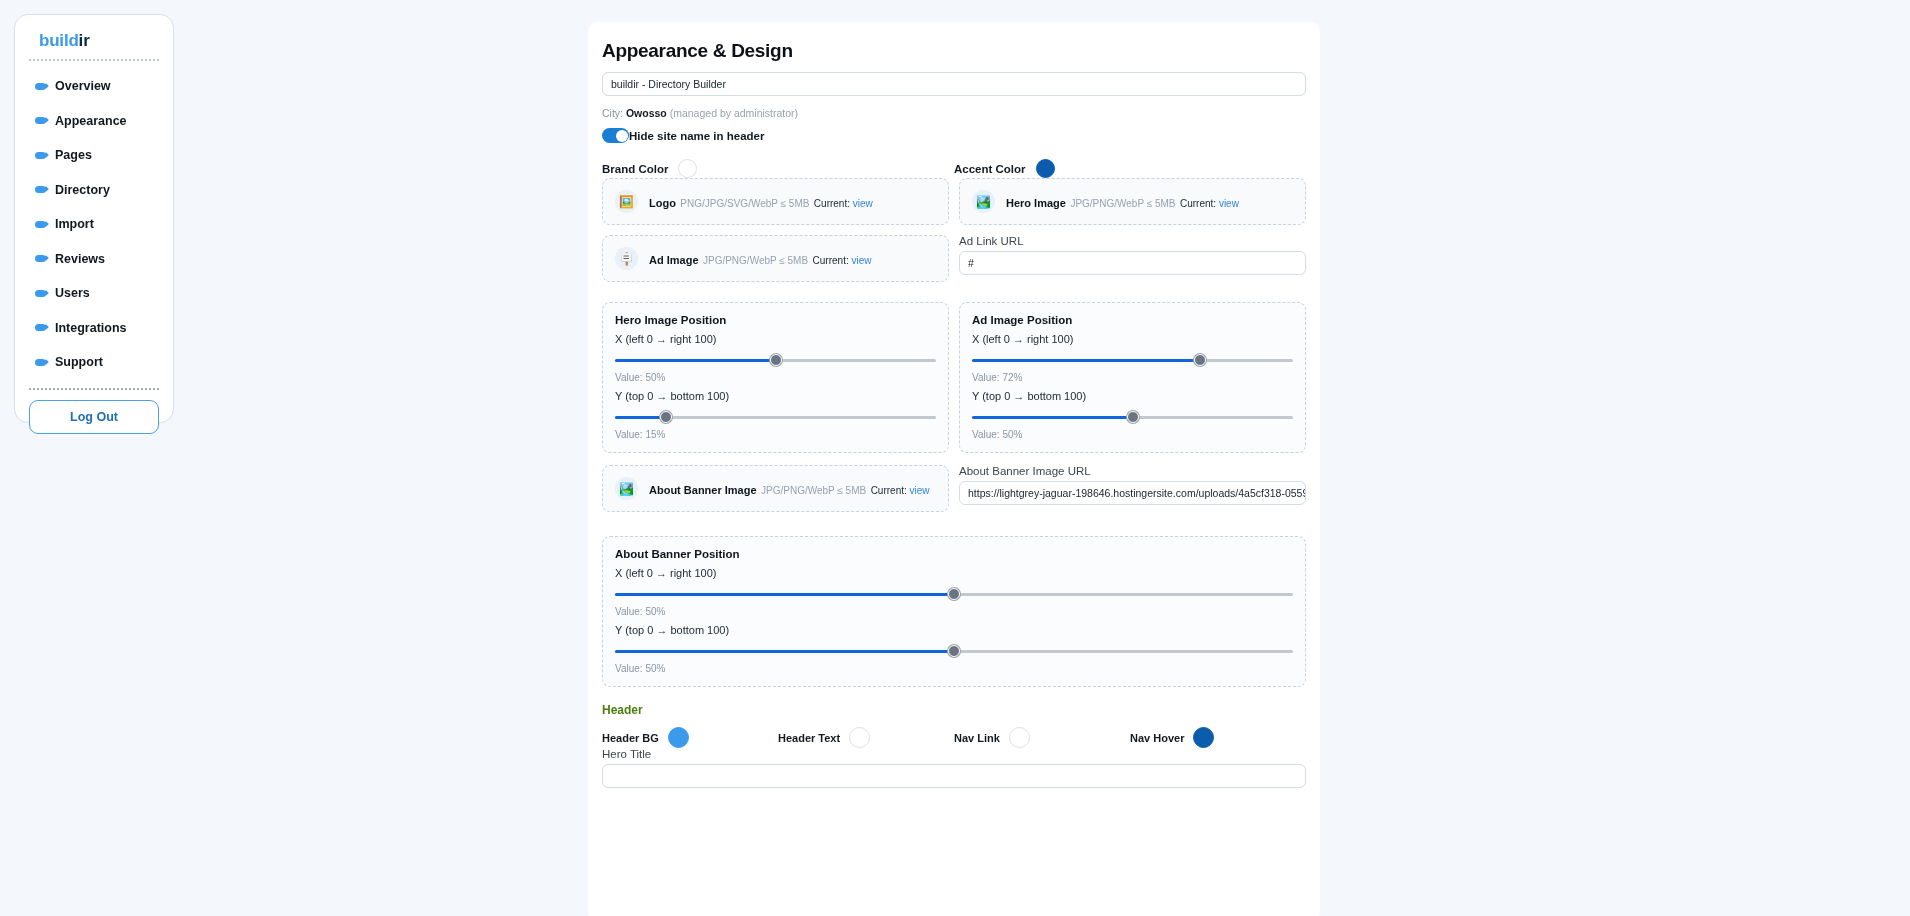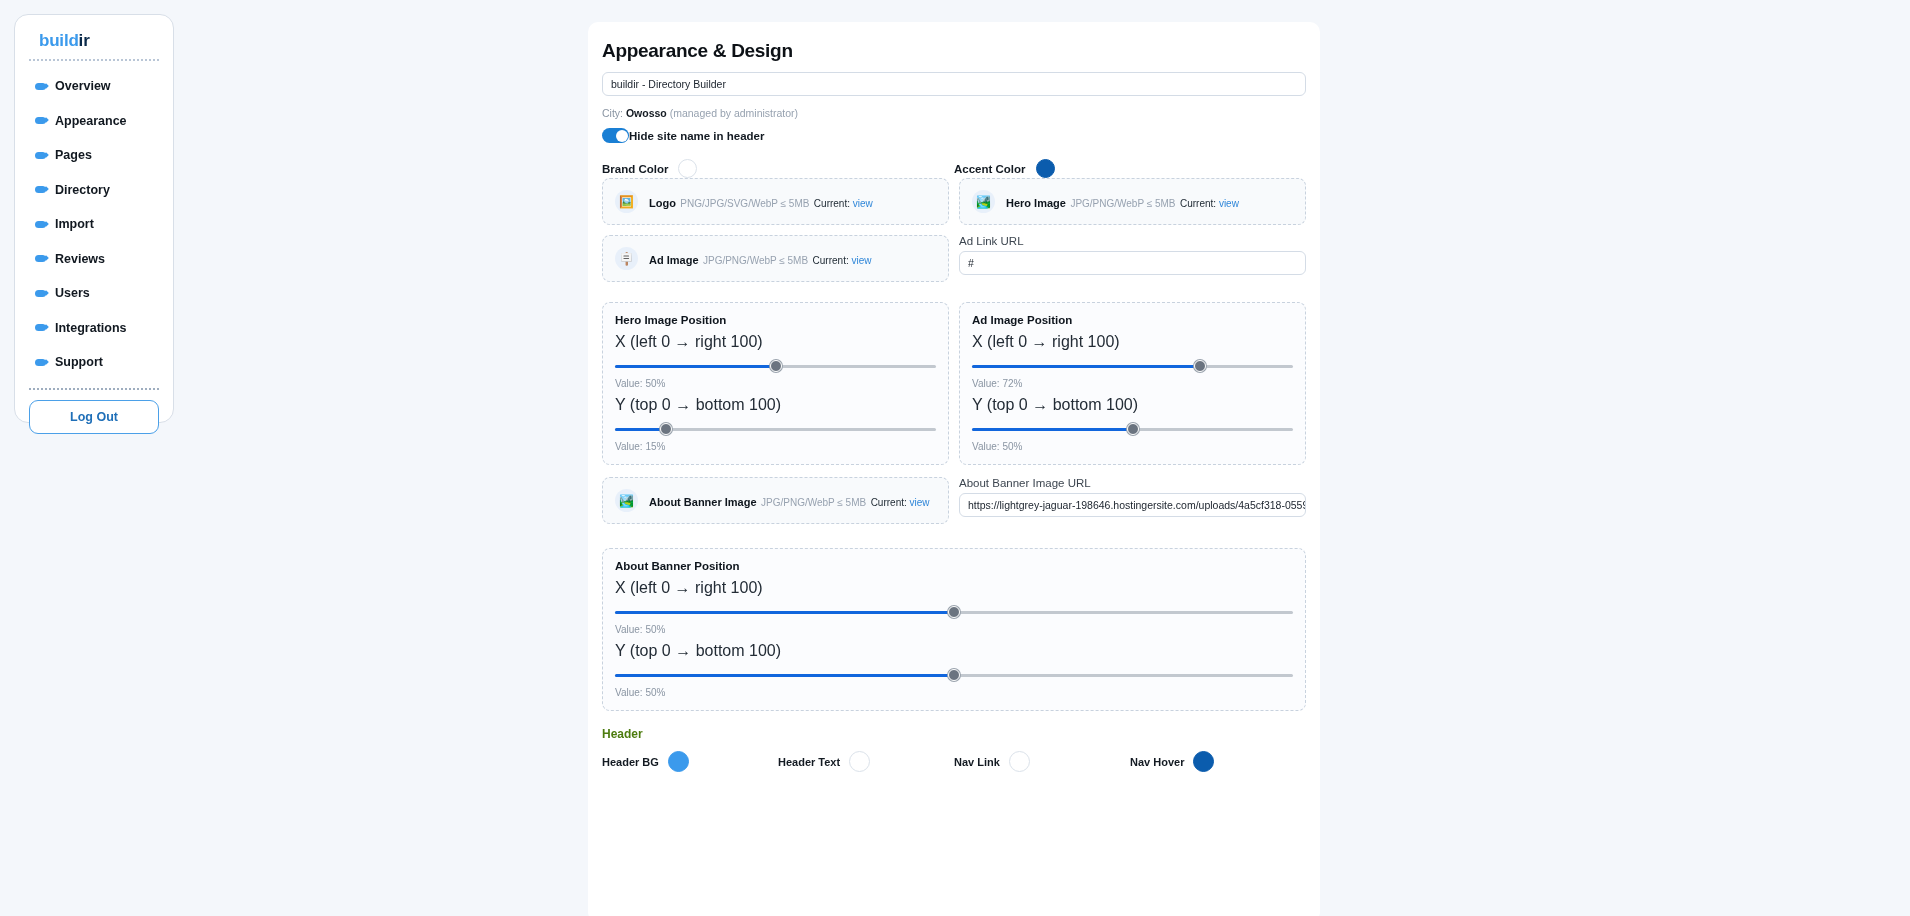--- a/index.html
+++ b/index.html
@@ -125,21 +125,21 @@
   .upmeta { font-size: 10px; color: #97a2b0; margin-top: 2px; }
   .upcur { font-size: 10px; color: #1b2630; margin-top: 2px; }
   .upcur a { color: #2f86d8; text-decoration: none; }
 
   
   .panel {
     border: 1px dashed #c8d2de; border-radius: 8px;
     background: #fbfcfe; padding: 11px 12px 12px 12px;
   }
   .paneltitle { font-size: 11.5px; font-weight: bold; color: #0e151d; margin-bottom: 7px; }
-  .axislabel { font-size: 16px; color: #232c36; margin-bottom: 9px; }
+  .axislabel { font-size: 11px; color: #232c36; margin-bottom: 9px; }
   .slider { position: relative; height: 12px; margin-bottom: 6px; cursor: pointer; }
   .track {
     position: absolute; left: 0; right: 0; top: 5px; height: 3px;
     background: #c2c8cf; border-radius: 2px;
   }
   .fill {
     position: absolute; left: 0; top: 5px; height: 3px;
     background: #1166dd; border-radius: 2px;
   }
   .thumb {
@@ -399,16 +399,20 @@
       </div>
       <div class="col">
         <div class="hdrgroup">
           <span class="hdrlabel">Nav Hover</span>
           <span class="bigswatch" style="background:#0b5cad;border-color:#0b5cad"></span>
         </div>
       </div>
     </div>
 
     <div class="grid2">
+      <div class="col">
+        <div class="fieldlabel">Hero Title</div>
+        <div class="textinput"></div>
+      </div>
     </div>
 
   </div>
 </div>
 
 </body></html>

